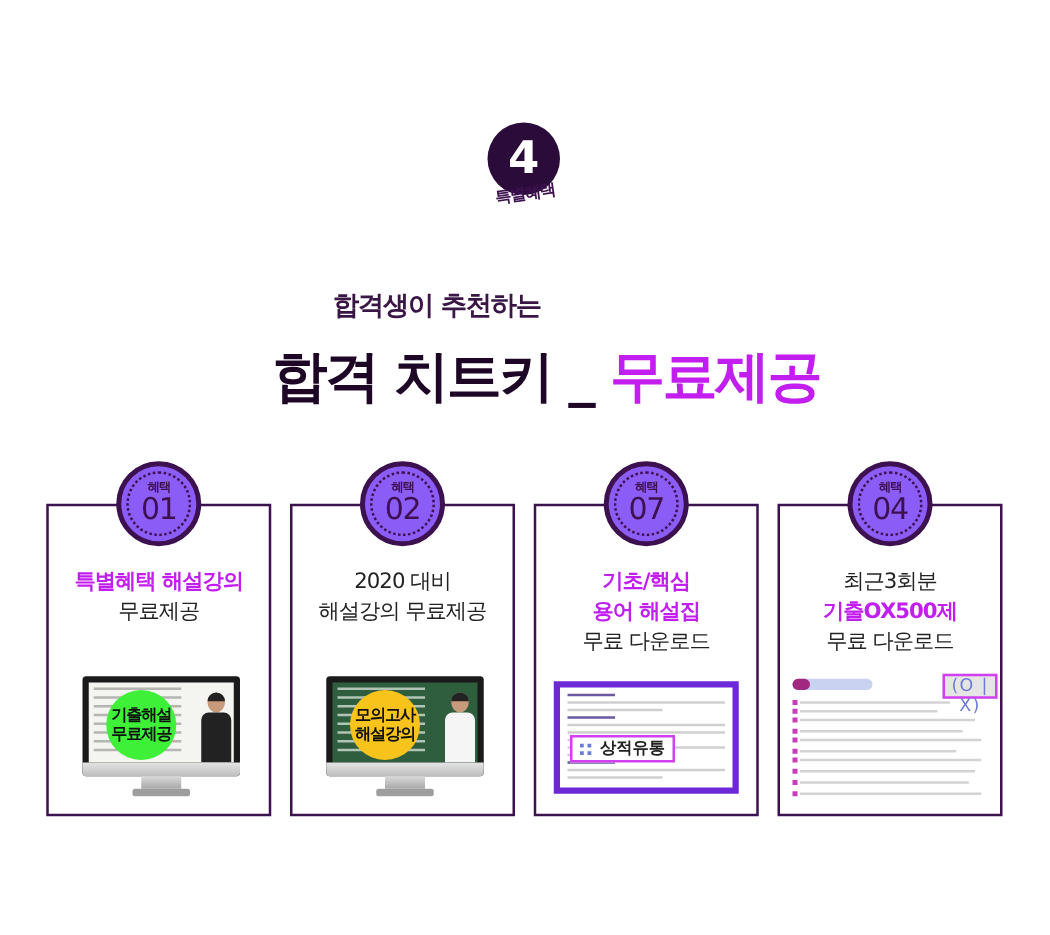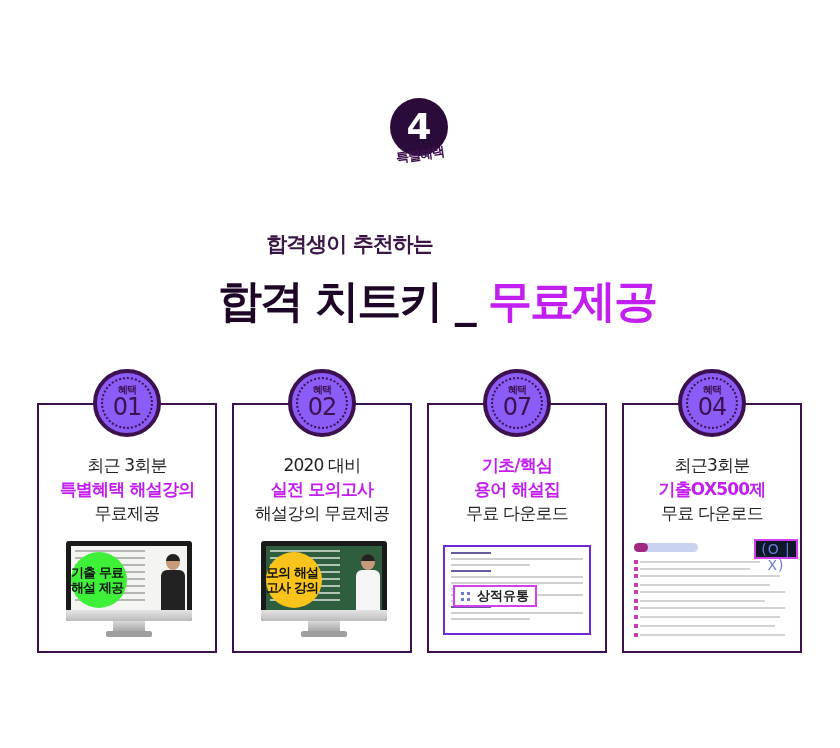--- a/index.html
+++ b/index.html
@@ -31,59 +31,58 @@
   .screen.white { background: #f4f4f0; }
   .screen.green { background: #2f5e3e; }
   .screen .lines { position: absolute; left: 4px; top: 4px; width: 70px; }
   .screen .lines i { display: block; height: 2px; margin-bottom: 5px; background: #8a8a8a; opacity: .6; }
   .screen.green .lines i { background: #e8efe8; opacity: .7; }
   .person { position: absolute; right: 2px; top: 8px; width: 24px; height: 56px; }
   .person .head { position: absolute; left: 5px; top: 0; width: 14px; height: 16px; border-radius: 50%; background: #c89a7c; }
   .person .hair { position: absolute; left: 5px; top: 0; width: 14px; height: 7px; border-radius: 7px 7px 0 0; background: #222; }
   .person .body { position: absolute; left: 0; top: 16px; width: 24px; height: 40px; background: #222; border-radius: 6px 6px 0 0; }
   .person.white-shirt .body { background: #f5f5f5; }
-  .blob { position: absolute; left: 0; top: 6px; width: 56px; height: 56px; border-radius: 50%; font-size: 13px; font-weight: 700; color: #111; display: flex; flex-direction: row; justify-content: center; align-items: center; line-height: 15px; letter-spacing: -1px; }
+  .blob { position: absolute; left: 14px; top: 6px; width: 56px; height: 56px; border-radius: 50%; font-size: 13px; font-weight: 700; color: #111; display: flex; flex-direction: column; justify-content: center; align-items: center; line-height: 15px; letter-spacing: -1px; }
   .blob.green { background: #3ef038; }
   .blob.yellow { background: #f8c31a; }
 
-  .doc { position: absolute; left: 14px; top: 140px; width: 148px; height: 90px; border: 2px solid #6d28d9; background: #fff; padding: 5px 6px; }
+  .doc { position: absolute; left: 14px; top: 140px; width: 148px; height: 90px; border: 5px solid #6d28d9; background: #fff; padding: 5px 6px; }
   .doc .row { height: 2px; background: #cfcfcf; margin-bottom: 4px; }
   .doc .row.head { width: 30%; background: #6a5aa0; }
   .doc .row.short { width: 60%; }
   .doc-callout { position: absolute; left: 8px; top: 38px; width: 84px; height: 22px; background: #fff; border: 2px solid #d23ff0; font-size: 13px; font-weight: 700; line-height: 18px; padding-left: 22px; color: #222; }
   .doc-callout .dots { position: absolute; left: 6px; top: 5px; width: 10px; height: 10px; }
   .doc-callout .dots b { position: absolute; width: 3px; height: 3px; background: #6d7bd8; }
 
   .ox { position: absolute; left: 10px; top: 134px; width: 158px; height: 100px; background: #fff; }
   .ox .tag { position: absolute; left: 0; top: 4px; width: 64px; height: 9px; background: #c9d2f0; border-radius: 5px; }
   .ox .tag::before { content: ""; position: absolute; left: 0; top: 0; width: 14px; height: 9px; background: #a02880; border-radius: 5px; }
   .ox .row { position: absolute; left: 6px; height: 2px; background: #d3d3d3; }
   .ox .row::before { content: ""; position: absolute; left: -6px; top: -1px; width: 4px; height: 4px; background: #c83cb8; }
-  .ox-callout { position: absolute; left: 120px; top: 0; width: 44px; height: 20px; border: 2px solid #d23ff0; background: #0f172a; color: #6d7bd8; font-size: 14px; line-height: 16px; text-align: center; letter-spacing: 1px; }
+  .ox-callout { position: absolute; left: 120px; top: 0; width: 44px; height: 20px; border: 2px solid #d23ff0; background: #e5e5e5; color: #6d7bd8; font-size: 14px; line-height: 16px; text-align: center; letter-spacing: 1px; }
 </style>
 </head>
 <body>
 
 <div class="badge4">
   <div class="circle">4</div>
   <div class="label">특별혜택</div>
 </div>
 
 <div class="subtitle">합격생이 추천하는</div>
 <div class="title">
   <span>합격 치트키 _ </span><span class="accent">무료제공</span>
 </div>
 
 <div class="card" style="left:37px;">
   <div class="seal">
     <div class="small">혜택</div>
     <div class="num">01</div>
   </div>
   <div class="card-title">
-    <div>최근 3회분</div>
     <div class="hl">특별혜택 해설강의</div>
     <div>무료제공</div>
   </div>
   <div class="monitor">
     <div class="bezel">
       <div class="screen white">
         <div class="lines">
             <i></i>
             <i></i>
             <i></i>
@@ -110,21 +109,20 @@
   </div>
 </div>
 
 <div class="card" style="left:232px;">
   <div class="seal">
     <div class="small">혜택</div>
     <div class="num">02</div>
   </div>
   <div class="card-title">
     <div>2020 대비</div>
-    <div class="hl">실전 모의고사</div>
     <div>해설강의 무료제공</div>
   </div>
   <div class="monitor">
     <div class="bezel">
       <div class="screen green">
         <div class="lines">
             <i></i>
             <i></i>
             <i></i>
             <i></i>

